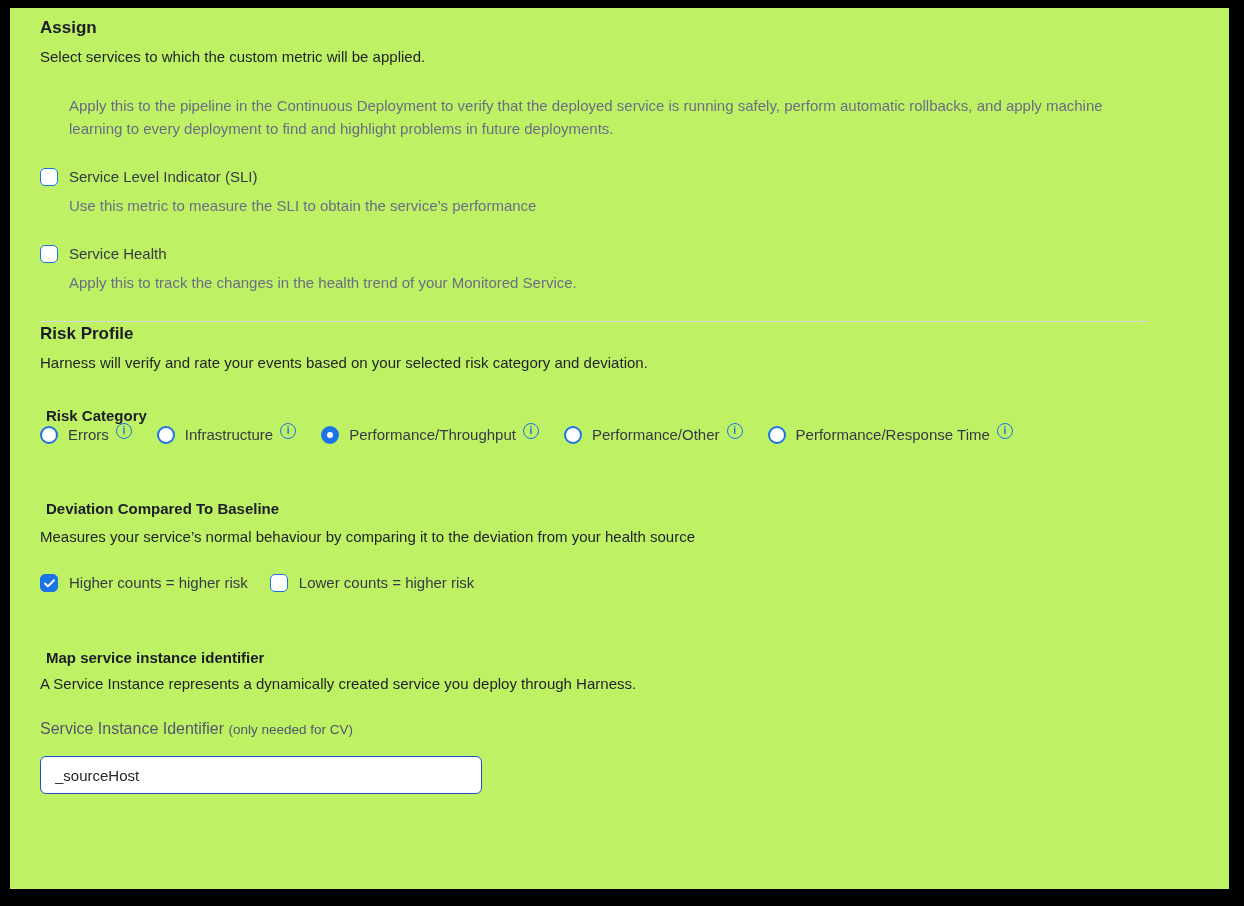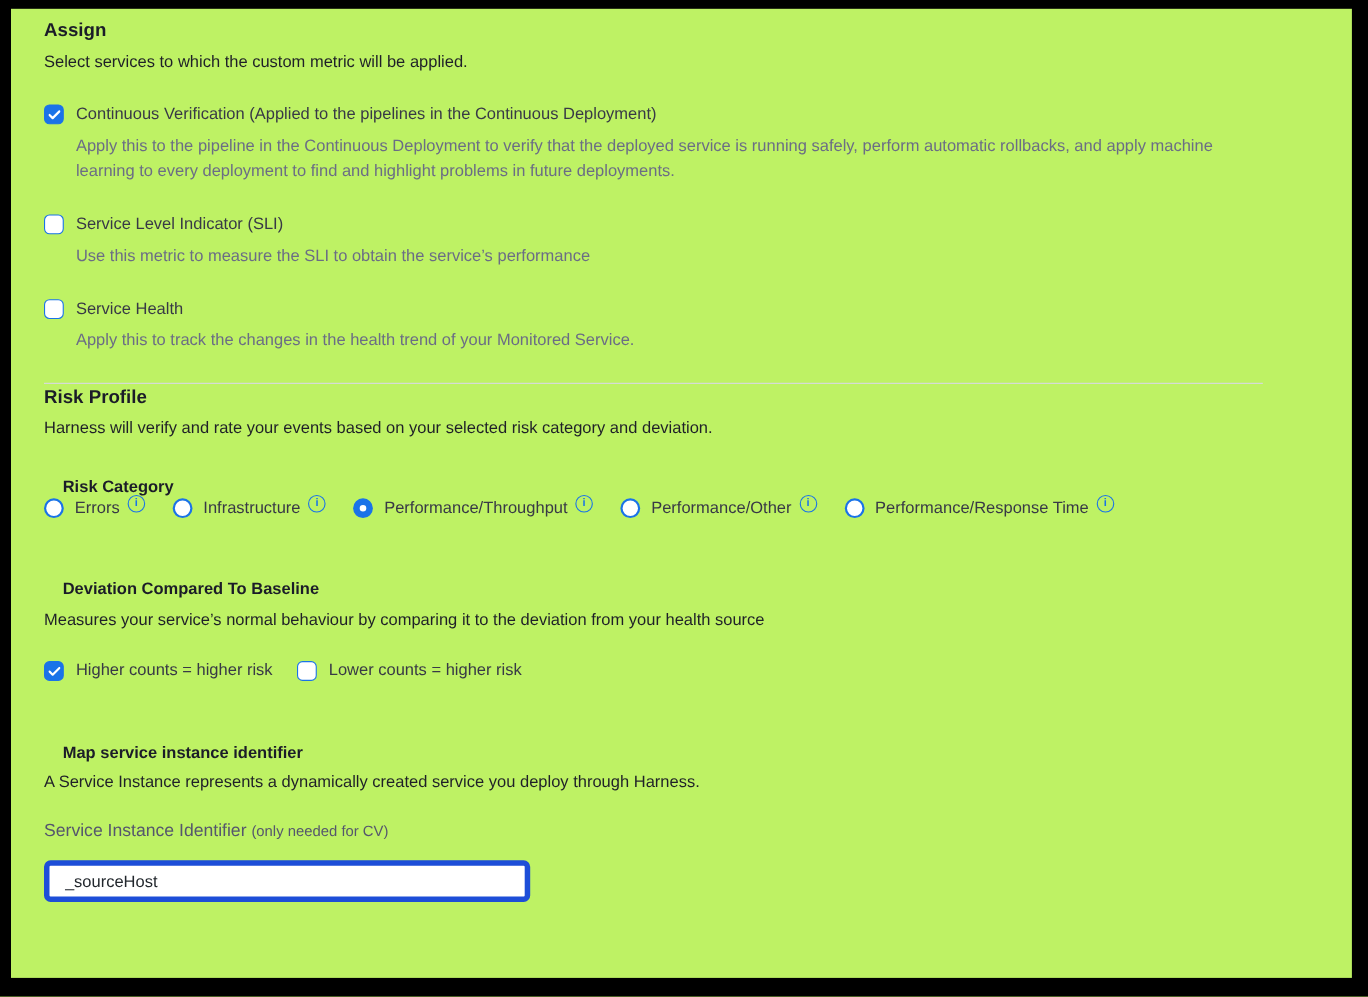--- a/index.html
+++ b/index.html
@@ -33,21 +33,21 @@
     display:inline-flex; align-items:center; justify-content:center;
   }
   .checkbox svg { display:none; }
   .checkbox.on { background:var(--accent,#1a73e8); border-color:var(--accent,#1a73e8); }
   .checkbox.on svg { display:block; }
   .divider {
     border:none; border-top:1px solid #d8d9e3; margin:27px 0 0 0; width:1108px;
   }
   .risk-title { margin-top:37px; }
   .sub-label {
-    margin:33px 0 0 17px; font-size:15px; font-weight:700; color:#1b1c28; line-height:19px;
+    margin:33px 0 0 6px; font-size:15px; font-weight:700; color:#1b1c28; line-height:19px;
   }
   .radio-row { display:flex; align-items:center; gap:25px; }
   .radio-item { display:flex; align-items:center; gap:10px; cursor:pointer; }
   .radio {
     width:18px; height:18px; flex:none; border-radius:50%;
     border:2px solid var(--accent,#1a73e8); background:#fff;
   }
   .radio.on { border-width:6px; }
   .info-icon {
     width:16px; height:16px; flex:none; border-radius:50%;
@@ -57,43 +57,35 @@
     transform:translateY(-4px); margin-left:-3px; cursor:pointer;
   }
   .deviation-label { margin-top:54px; }
   .deviation-sub { margin-top:9px; color:#1f2028; }
   .check-row { display:flex; align-items:flex-end; gap:22px; margin-top:26px; }
   .map-label { margin-top:55px; }
   .sii-label { margin-top:25px; color:#55566d; font-size:16px; line-height:20px; }
   .sii-suffix { font-size:13.5px; color:#55566d; }
   .text-input {
     margin-top:13px; width:442px; height:38px;
-    border:5px solid #1d4ed8; border-radius:6px;
+    border:1px solid #1d4ed8; border-radius:6px;
     padding:0 14px; font-size:15px; color:#22272d;
     font-family:"Liberation Sans","DejaVu Sans",sans-serif;
     outline:none; display:block; background:#fff;
   }
 </style>
 </head>
 <body>
 
 <div class="page">
 
   <h2 class="section-title">Assign</h2>
   <p class="subtitle">Select services to which the custom metric will be applied.</p>
 
   <div class="opt">
-    <div class="opt-row">
-      <span class="checkbox on">
-        <svg viewBox="0 0 12 10" width="11" height="9">
-            <path d="M1 5l3.2 3.2L11 1.4" fill="none" stroke="#fff" stroke-width="2.2" stroke-linecap="round" stroke-linejoin="round"></path>
-          </svg>
-      </span>
-      <span class="opt-label">Continuous Verification (Applied to the pipelines in the Continuous Deployment)</span>
-    </div>
     <p class="opt-desc">Apply this to the pipeline in the Continuous Deployment to verify that the deployed service is running safely, perform automatic rollbacks, and apply machine learning to every deployment to find and highlight problems in future deployments.</p>
   </div>
 
   <div class="opt">
     <div class="opt-row">
       <span class="checkbox">
         
       </span>
       <span class="opt-label">Service Level Indicator (SLI)</span>
     </div>

